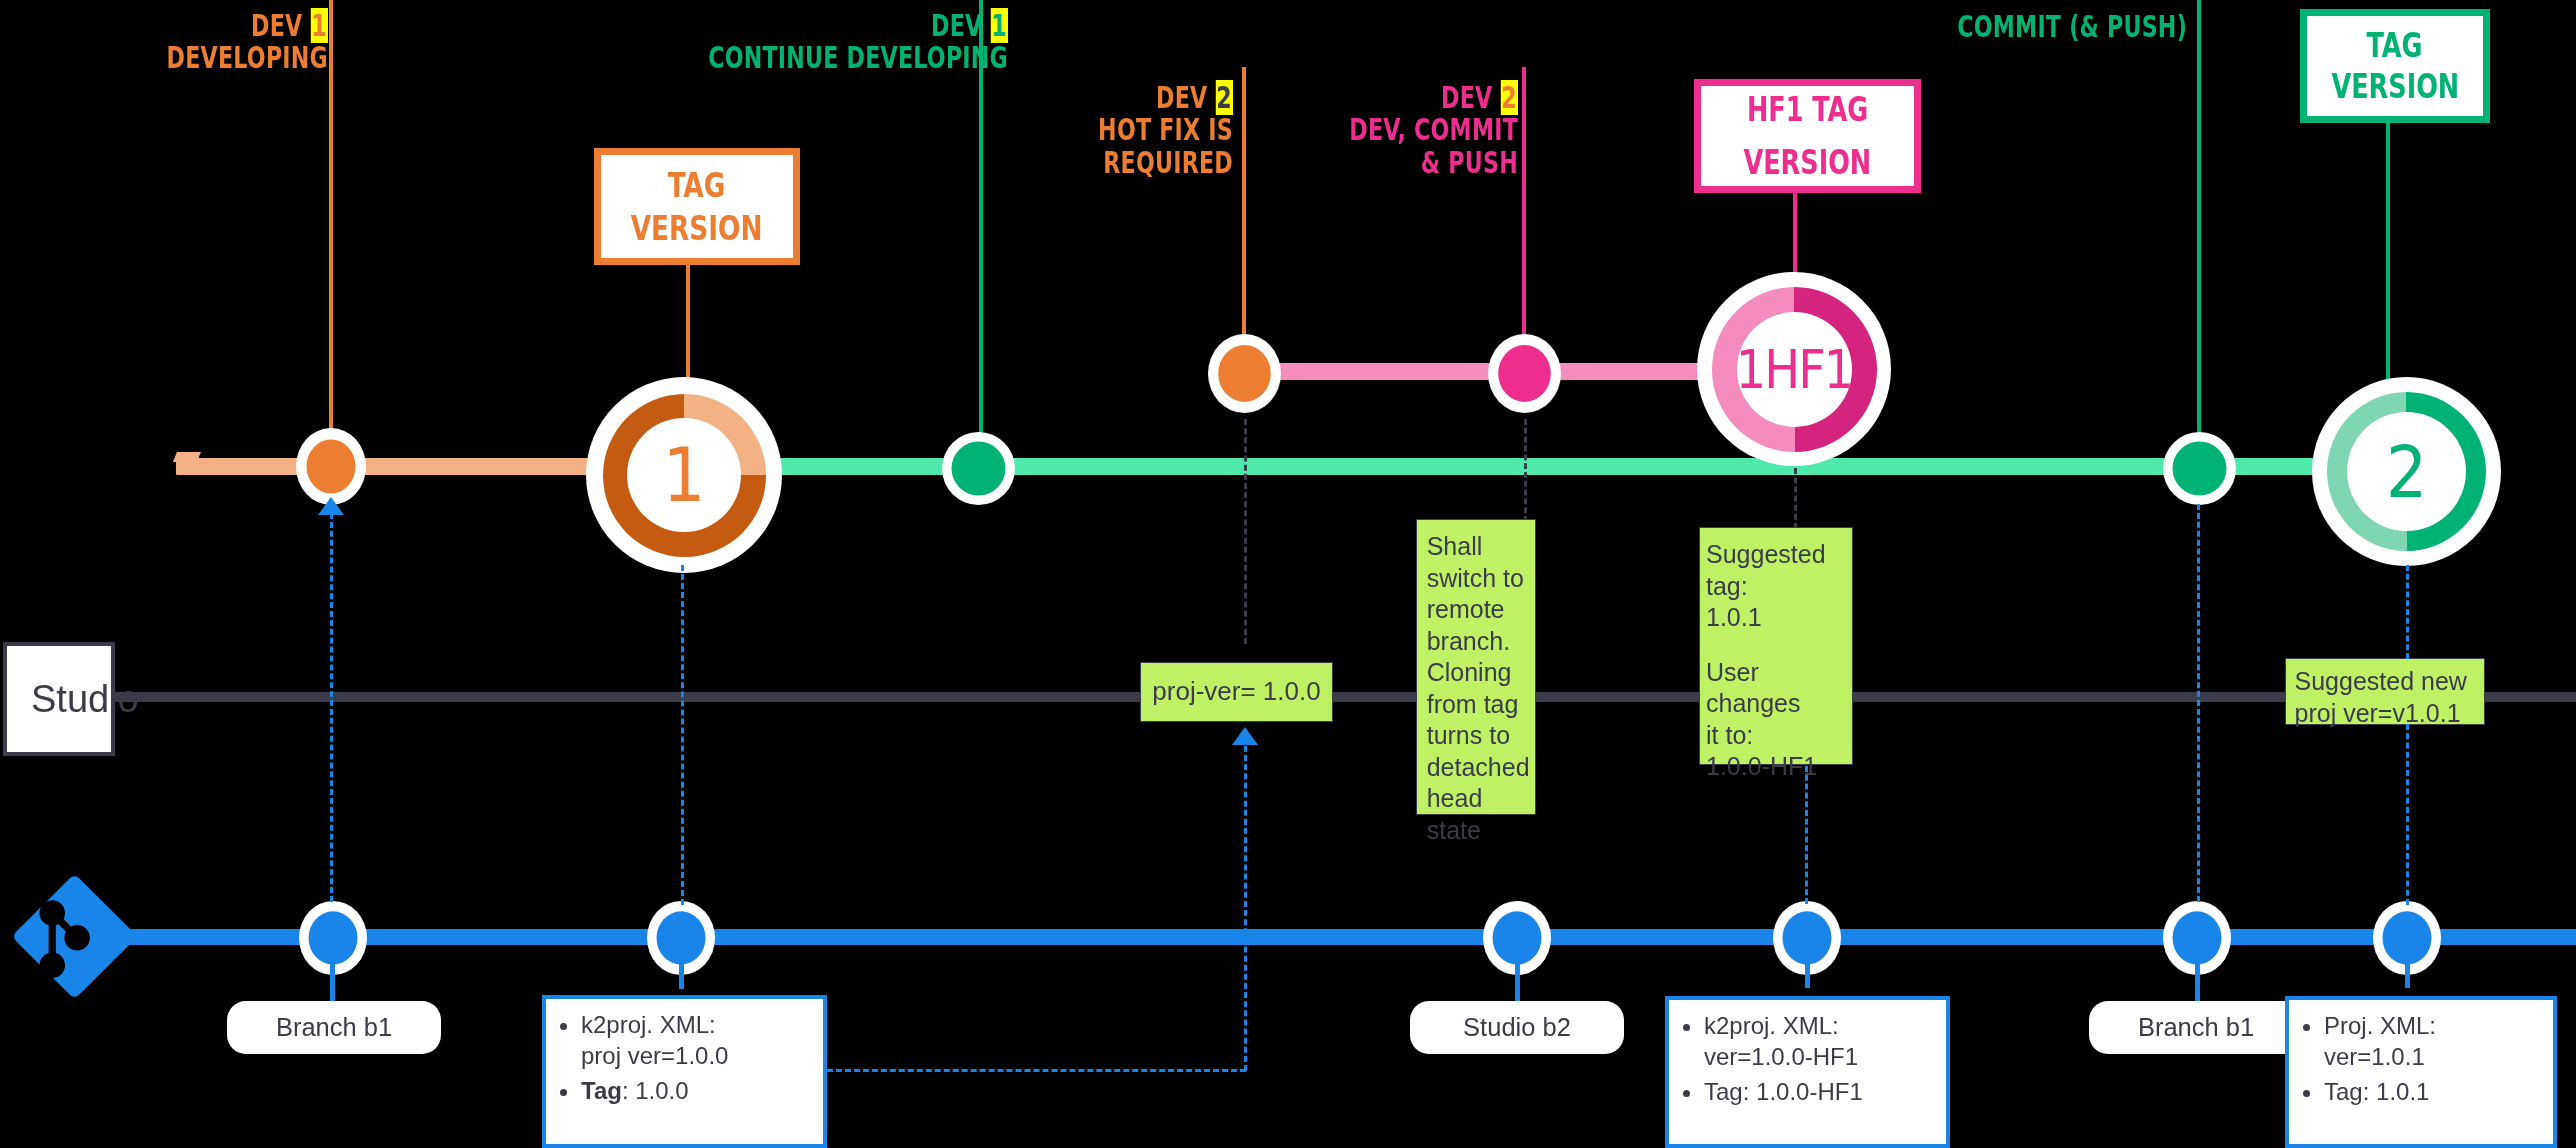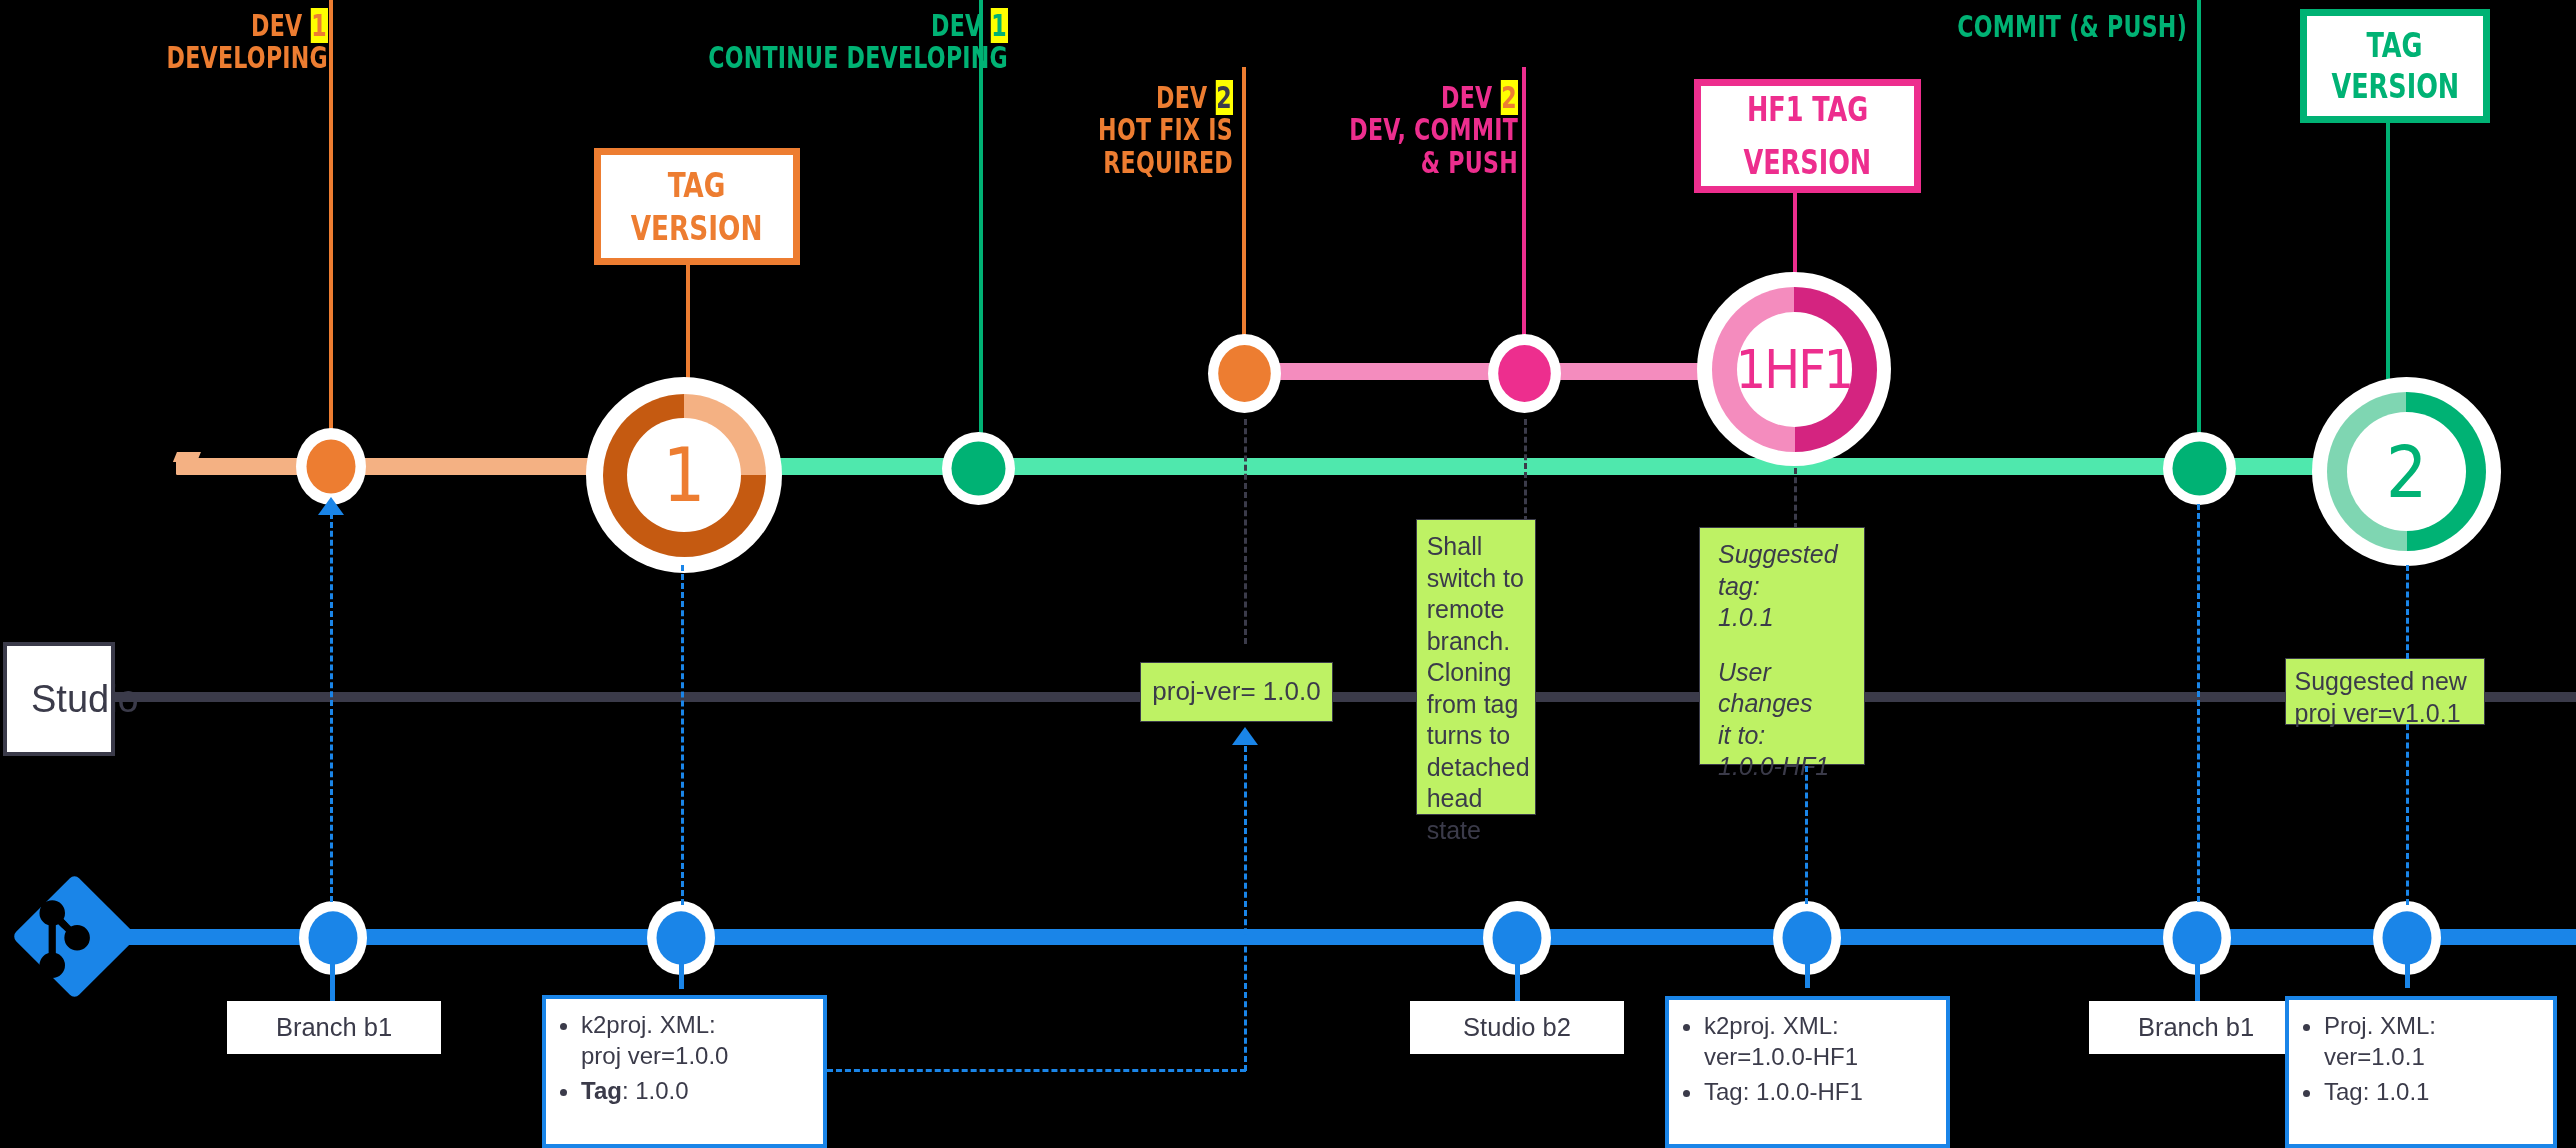--- a/index.html
+++ b/index.html
@@ -65,21 +65,21 @@
     font-size:24px;line-height:1.3;box-sizing:border-box;padding:9.7px 8.5px 9.7px 6px;
   }
   .bluebox ul{margin:0;padding-left:29px;}
   .bluebox li{margin:0 0 3.6px 0;}
   .bluebox b{font-weight:700;}
 
   
   .wbox{
     position:absolute;background:#ffffff;color:#3b3b4a;
     font-family:"Liberation Sans","DejaVu Sans",sans-serif;font-size:25.5px;
-    display:flex;align-items:center;justify-content:center;box-sizing:border-box;
+    display:flex;align-items:center;justify-content:center;box-sizing:border-box;border-radius:19px;
   }
 
   
   .vdash{position:absolute;width:0;border-left:3.6px dashed #1a85e8;}
   .hdash{position:absolute;height:0;border-top:3.6px dashed #1a85e8;}
   .vdashg{position:absolute;width:0;border-left:3px dashed #3b3b4a;}
 
   .arrowup{position:absolute;width:0;height:0;
     border-left:13.4px solid transparent;border-right:13.4px solid transparent;
     border-bottom:18px solid #1a85e8;}
@@ -211,21 +211,21 @@
   <div class="abs" style="left:115px;top:692px;width:2461px;height:10.3px;background:#3B3B4A;"></div>
 
   <div class="note" style="left:1140px;top:662px;width:193px;height:60px;display:flex;align-items:center;justify-content:center;border-width:1.8px;font-size:26px;">
     <span>proj-ver= 1.0.0</span>
   </div>
 
   <div class="note" style="left:1416px;top:519px;width:120px;height:296px;border-width:1.8px;font-size:25px;line-height:1.26;padding:11px 9.7px;">
     <span>Shall switch to remote branch. Cloning from tag turns to detached head state</span>
   </div>
 
-  <div class="note" style="left:1699px;top:527px;width:166px;height:238px;border-width:1.8px;font-size:25px;line-height:1.26;padding:11px 18px;font-style:italic;">
+  <div class="note" style="left:1699px;top:527px;width:154px;height:238px;border-width:1.8px;font-size:25px;line-height:1.26;padding:11px 6px;">
     <div>Suggested tag:</div>
     <div>1.0.1</div>
     <div style="height:23px;"></div>
     <div>User changes</div>
     <div>it to:</div>
     <div>1.0.0-HF1</div>
   </div>
 
   <div class="note" style="left:2285px;top:658px;width:200px;height:67px;border-width:1.8px;font-size:25px;line-height:1.28;padding:6px 8.5px;">
     <div>Suggested new</div>

